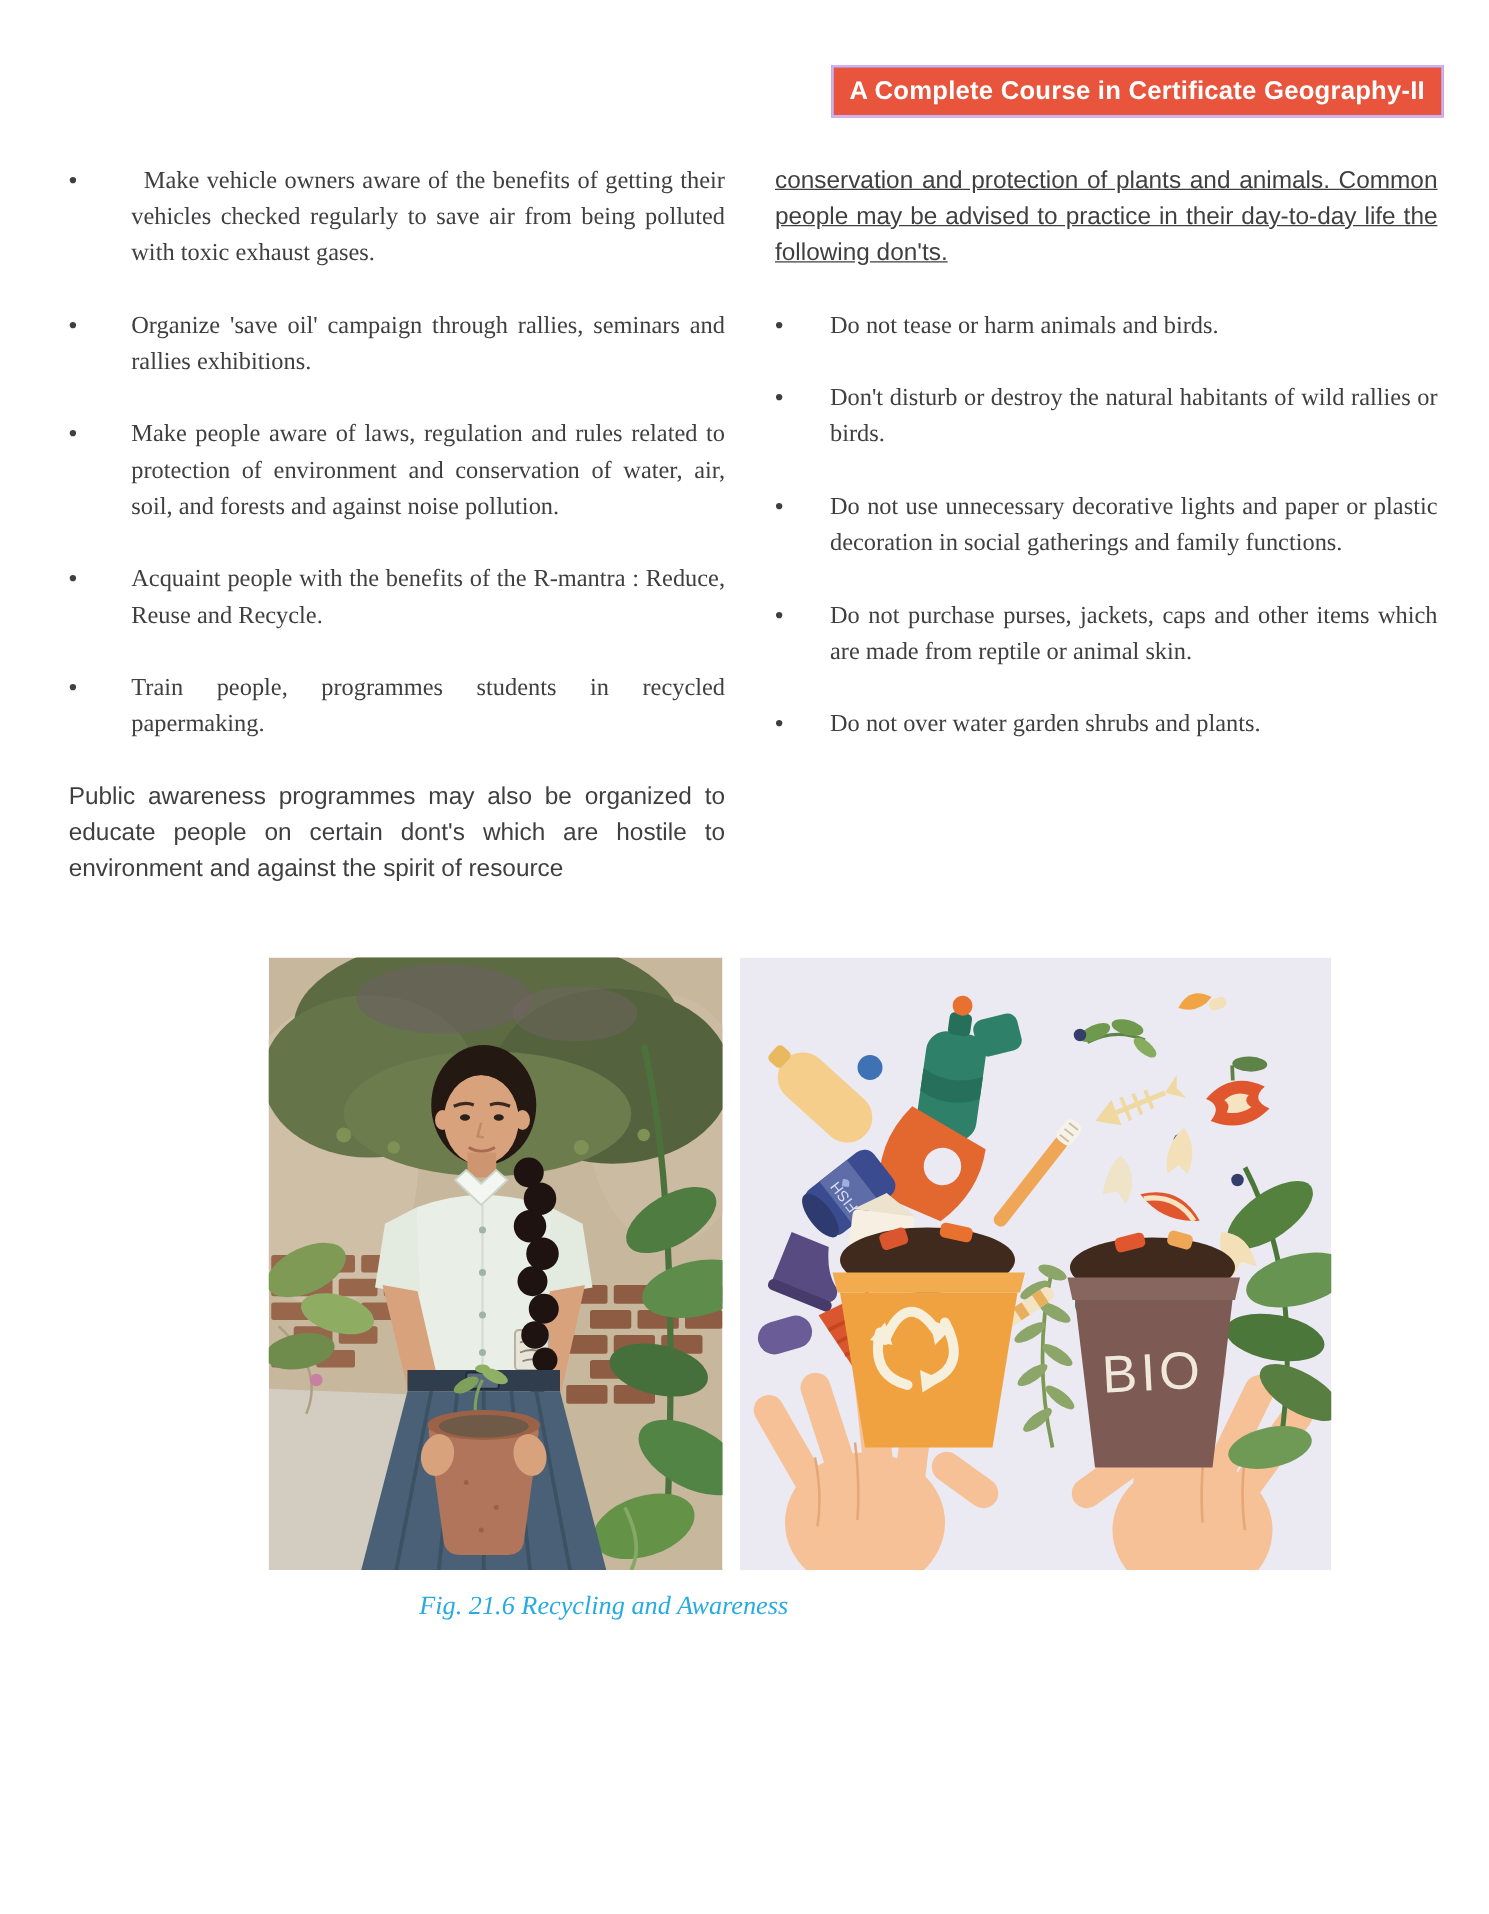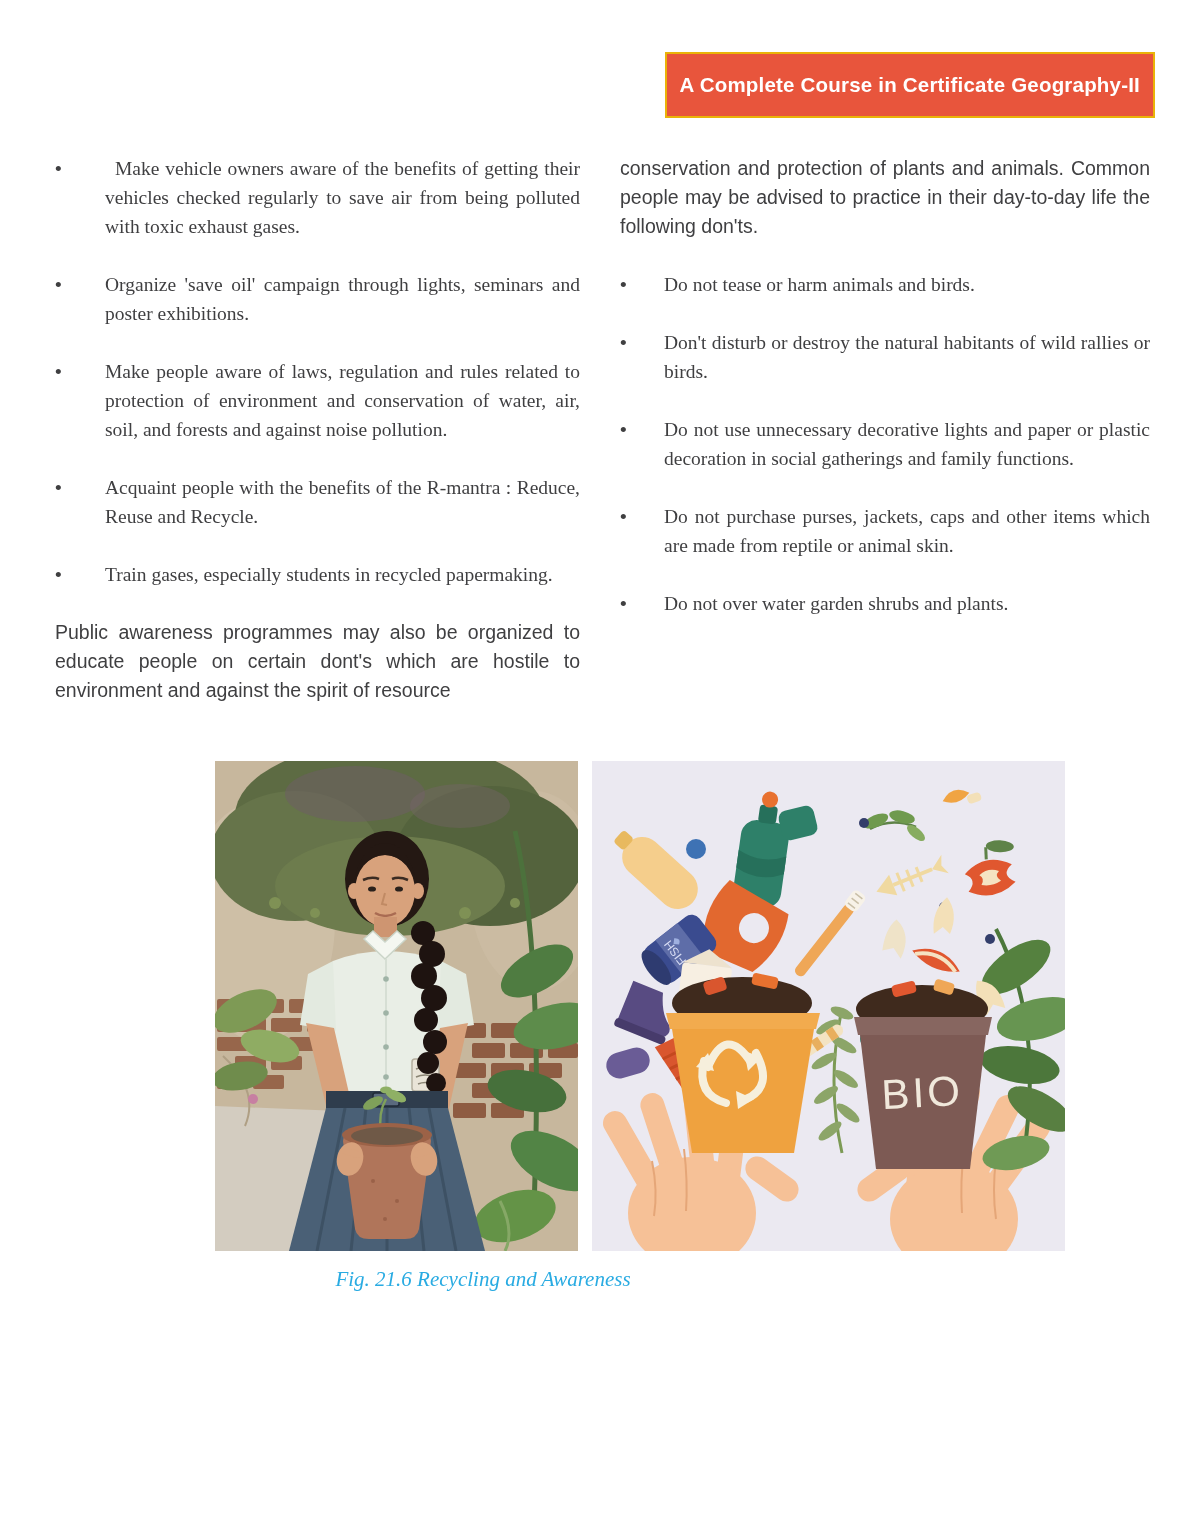--- a/index.html
+++ b/index.html
@@ -8,39 +8,39 @@
     width:1191px; height:1531px;
     font-family:"Liberation Sans","DejaVu Sans",sans-serif;
     color:#3F3F41;
     position:relative;
   }
   .page { position:relative; width:1191px; height:1531px; overflow:hidden; }
 
   
   .badge-row { display:flex; justify-content:flex-end; padding:52px 36px 0 0; }
   .badge {
-    background:#E8553C; border:2px solid #eab308; color:#ffffff;
+    background:#E8553C; border:2px solid #c4b5fd; color:#ffffff;
     font-weight:bold; font-size:20.5px; line-height:24px;
-    padding:19px 13px; letter-spacing:0.2px;
+    padding:7px 13px; letter-spacing:0.2px;
   }
 
   
   .columns { display:flex; margin-top:36px; padding:0 41px 0 55px; gap:40px; }
   .col { font-size:19.5px; line-height:29px; }
   .col-left  { width:525px; flex:none; }
   .col-right { width:530px; flex:none; }
   ul.bullets { list-style:none; }
   li.bullet-item { display:flex; margin-bottom:29px; }
   .col-left  .bullet-mark { width:50px; flex:none; }
   .col-right .bullet-mark { width:44px; flex:none; }
   .bullet-mark { font-size:19px; }
   .btext { flex:1; text-align:justify;font-family:Liberation Serif, serif; }
   .btext.first-indent { text-indent:10px; }
   .para { text-align:justify; }
-  .col-right .para { margin-bottom:29px; }
+  .col-right .para { margin-bottom:29px;text-decoration:underline; }
 
   
   figure { margin:56px 0 0 215px; width:850px; }
   .figure-row { display:flex; gap:14px; }
   .figure-row svg { display:block; }
   figcaption {
     width:966px; margin-left:-215px; margin-top:16px;
     text-align:center;
     font-family:"Liberation Serif","DejaVu Serif",serif;
     font-style:italic; font-size:21px; color:#29ABE2;
@@ -64,33 +64,33 @@
   <div class="columns">
 
     <div class="col col-left">
       <ul class="bullets">
         <li class="bullet-item">
           <span class="bullet-mark">•</span>
           <div class="btext first-indent">Make vehicle owners aware of the benefits of getting their vehicles checked regularly to save air from being polluted with toxic exhaust gases.</div>
         </li>
         <li class="bullet-item">
           <span class="bullet-mark">•</span>
-          <div class="btext">Organize 'save oil' campaign through lights, seminars and poster exhibitions.</div>
+          <div class="btext">Organize 'save oil' campaign through rallies, seminars and rallies exhibitions.</div>
         </li>
         <li class="bullet-item">
           <span class="bullet-mark">•</span>
           <div class="btext">Make people aware of laws, regulation and rules related to protection of environment and conservation of water, air, soil, and forests and against noise pollution.</div>
         </li>
         <li class="bullet-item">
           <span class="bullet-mark">•</span>
           <div class="btext">Acquaint people with the benefits of the R-mantra : Reduce, Reuse and Recycle.</div>
         </li>
         <li class="bullet-item">
           <span class="bullet-mark">•</span>
-          <div class="btext">Train gases, especially students in recycled papermaking.</div>
+          <div class="btext">Train people, programmes students in recycled papermaking.</div>
         </li>
       </ul>
       <p class="para">Public awareness programmes may also be organized to educate people on certain dont's which are hostile to environment  and against the spirit of resource</p>
     </div>
 
     <div class="col col-right">
       <p class="para">conservation and protection of plants and animals. Common people may be advised to practice in their day-to-day life the following don'ts.</p>
       <ul class="bullets">
         <li class="bullet-item">
           <span class="bullet-mark">•</span>

